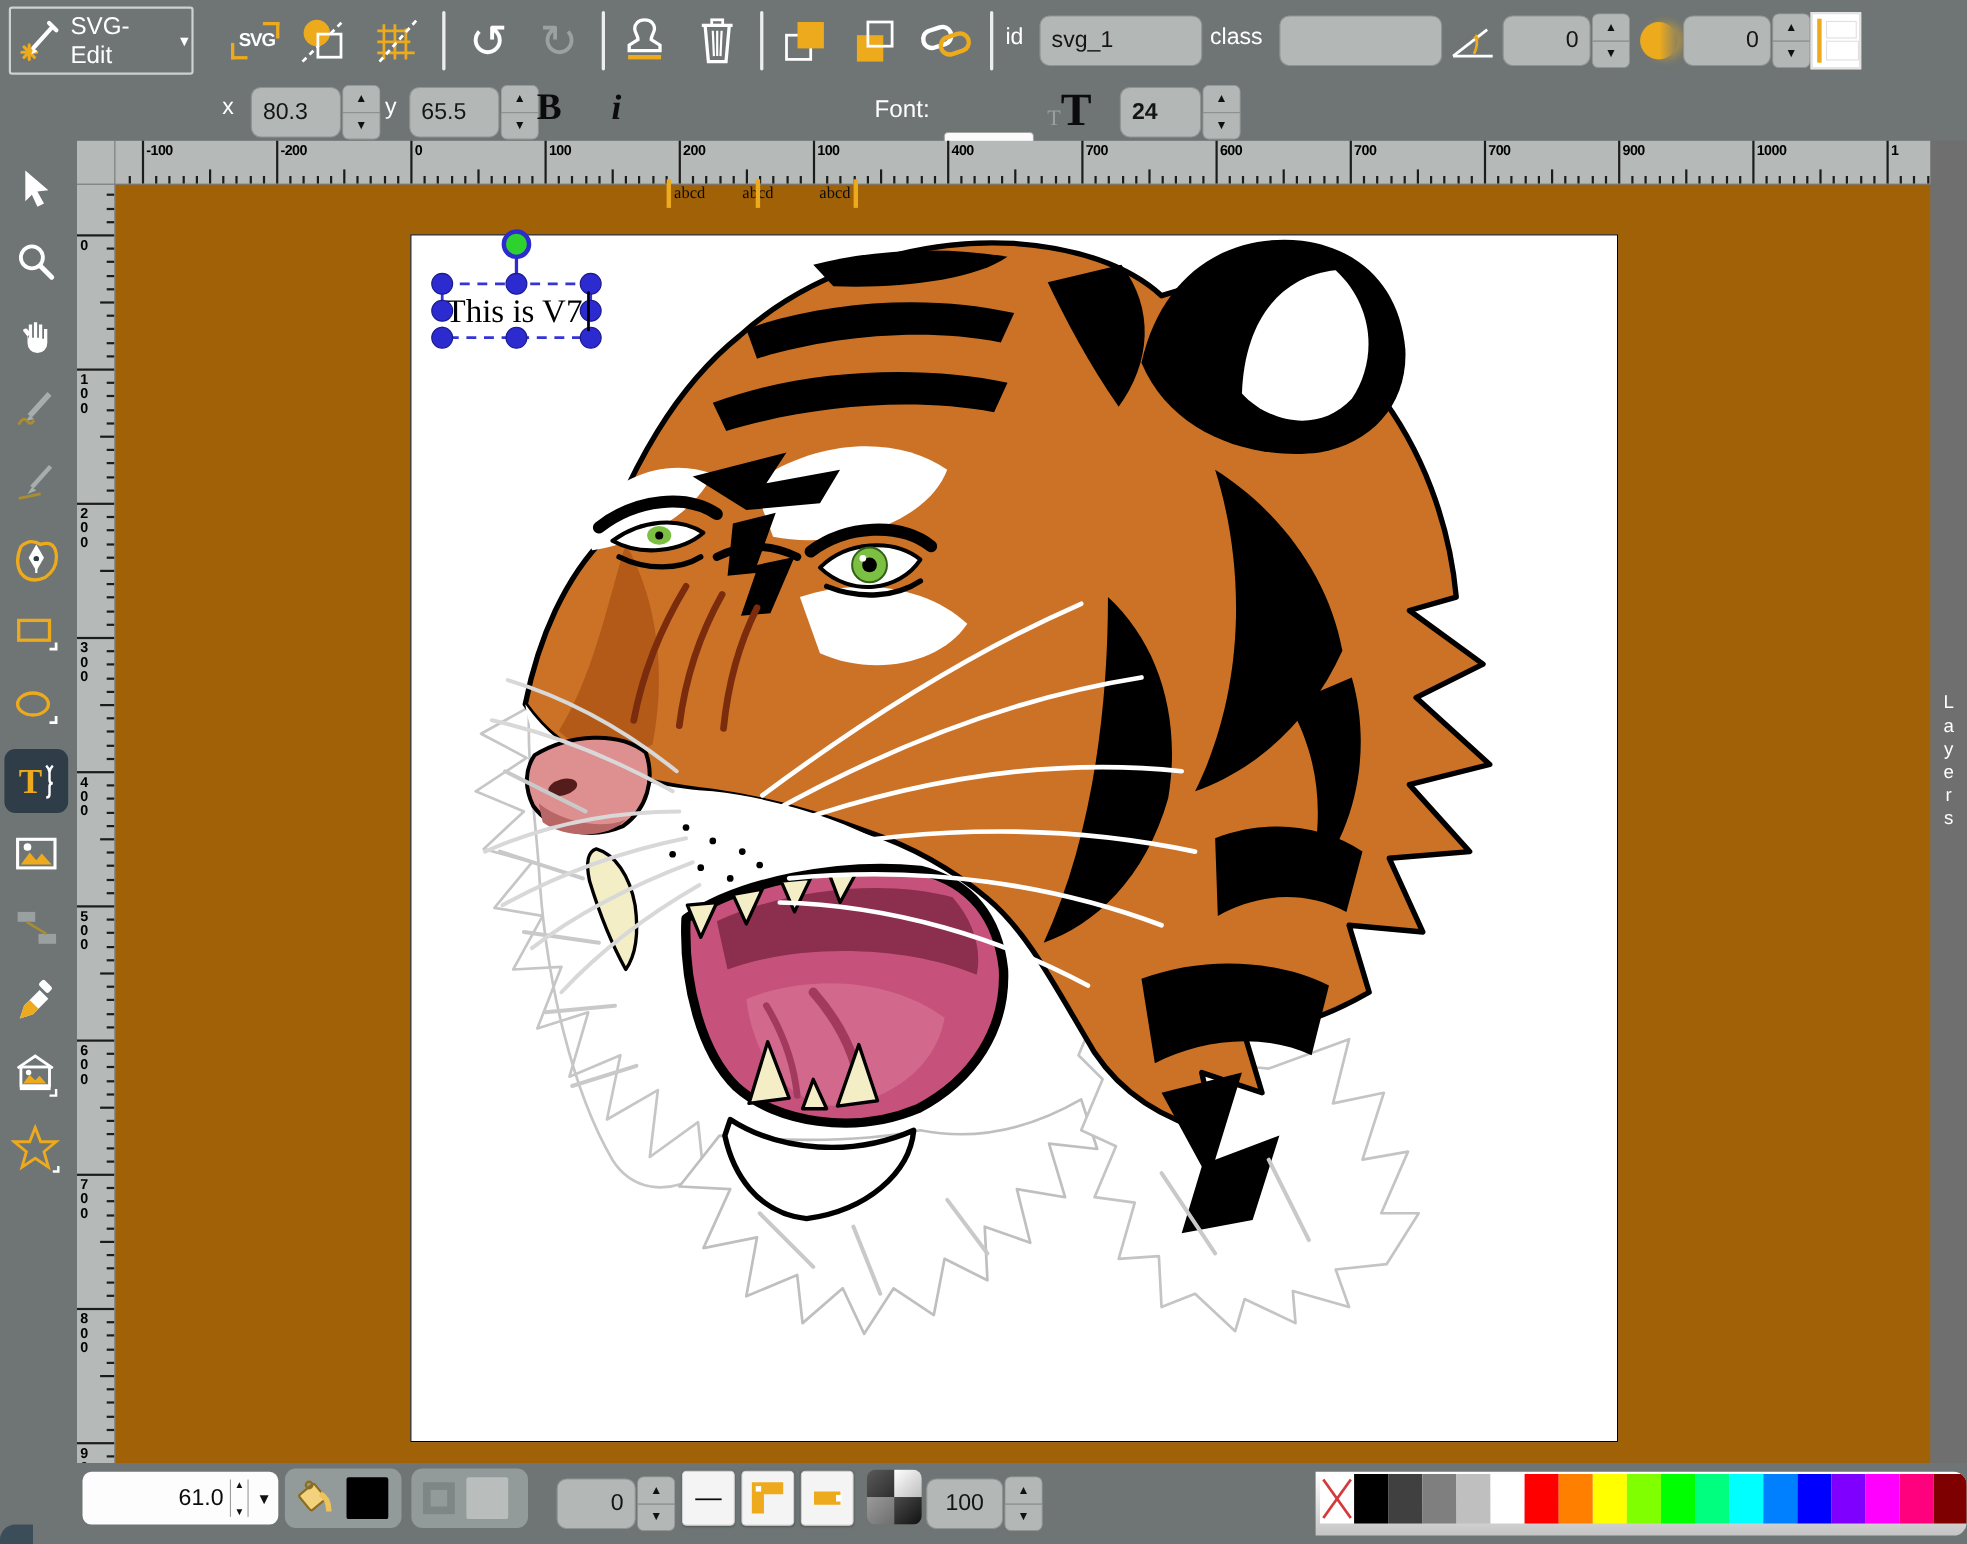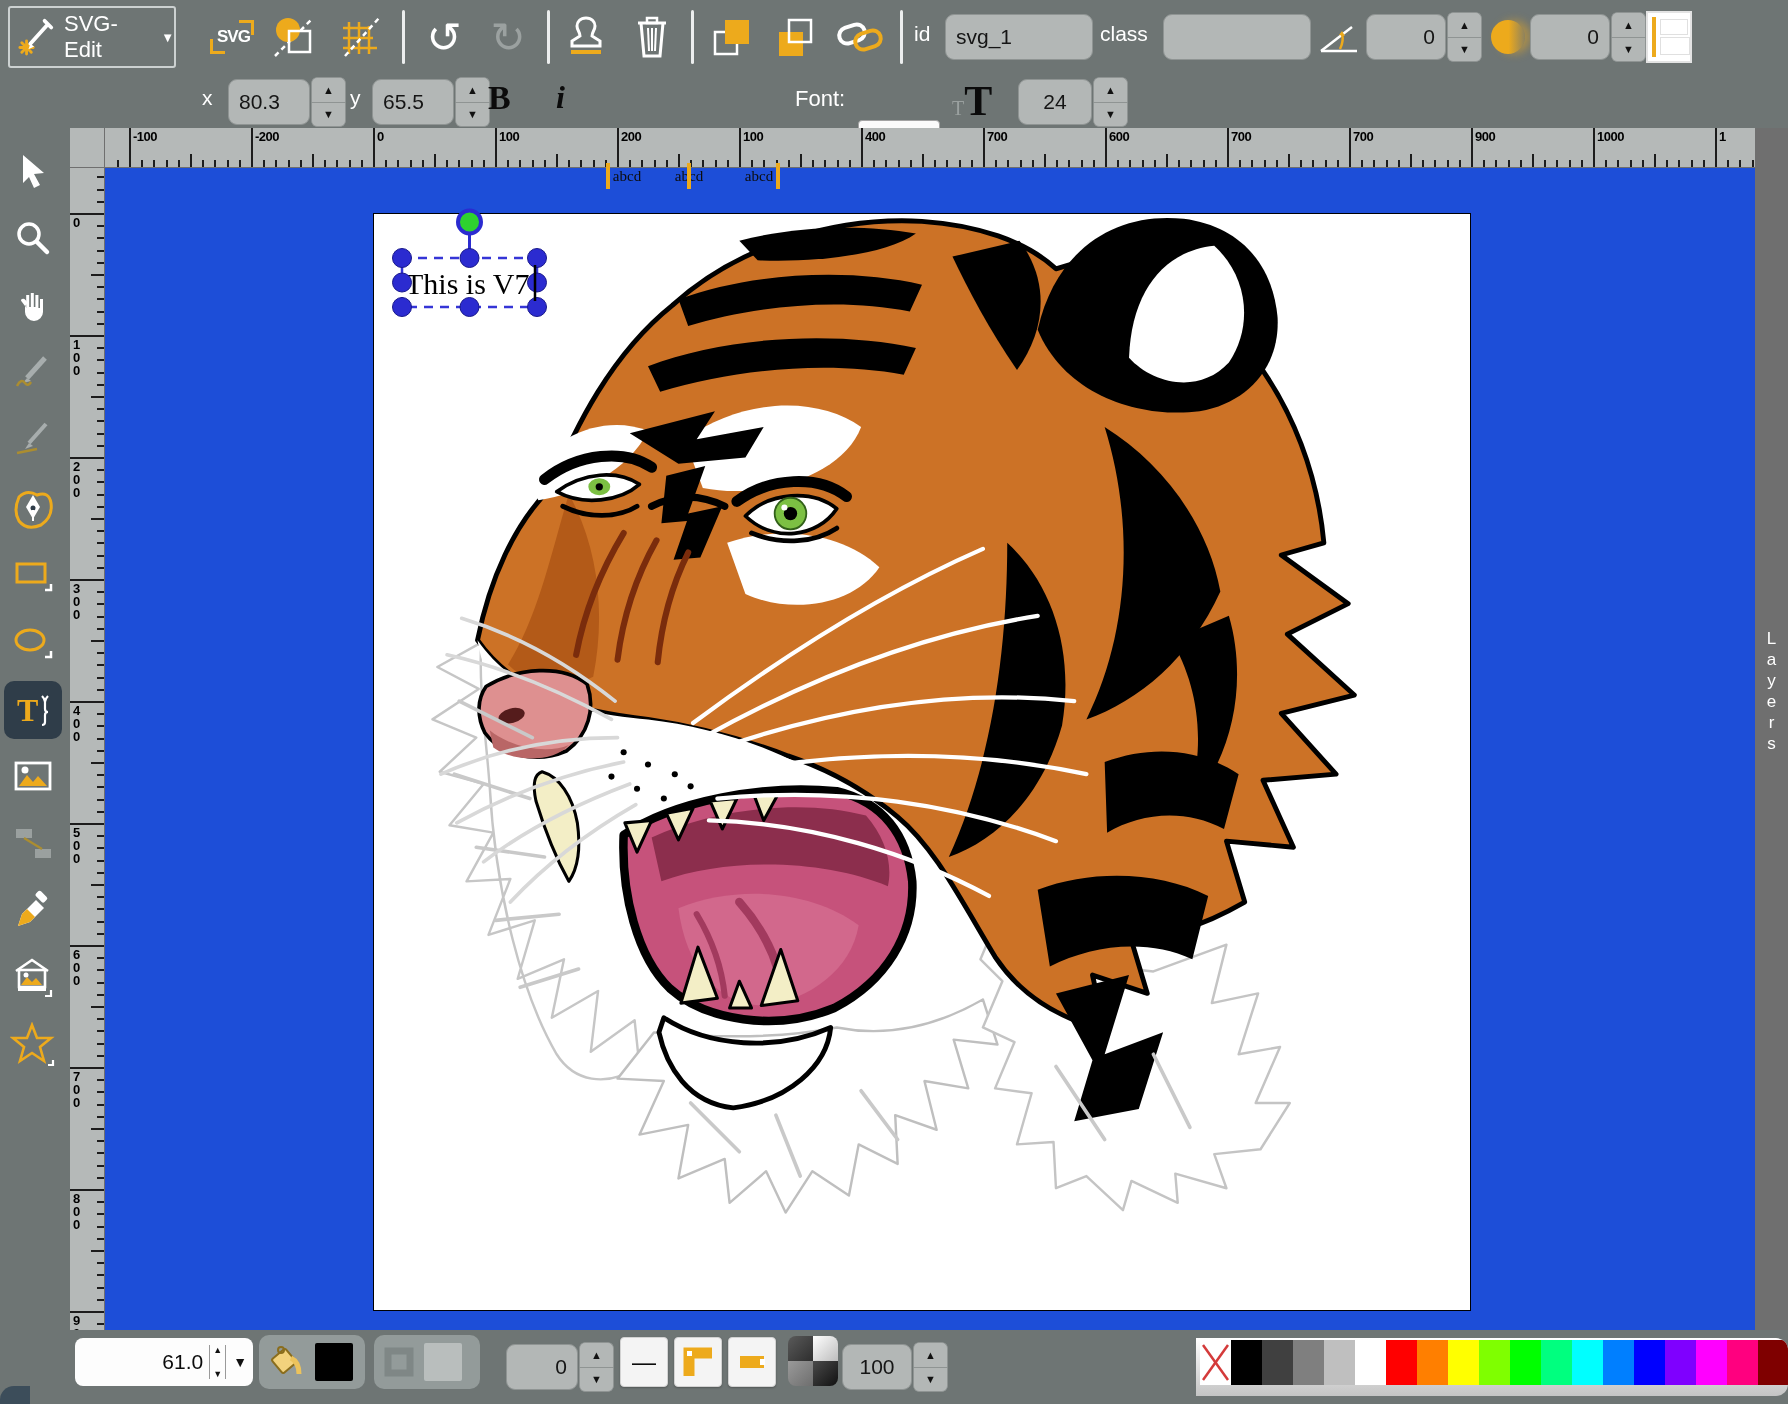--- a/index.html
+++ b/index.html
@@ -47,21 +47,21 @@
   #ruler-top{position:absolute;left:105px;top:128px;width:1650px;height:40px;background:#b5b9b8;overflow:hidden;
              border-bottom:1px solid #6f6f6f;box-sizing:border-box;}
   #ruler-left{position:absolute;left:70px;top:168px;width:35px;height:1162px;background:#b5b9b8;overflow:hidden;
               border-right:1px solid #6f6f6f;box-sizing:border-box;}
   .tick-v{position:absolute;bottom:0;width:2px;background:#1c1c1c;}
   .tick-h{position:absolute;right:0;height:2px;background:#1c1c1c;}
   .rlabel{position:absolute;top:1px;color:#000;font-size:13px;font-weight:700;letter-spacing:-0.5px;}
   .rlabel-v{position:absolute;left:3px;color:#000;font-size:13px;font-weight:700;white-space:pre-line;line-height:13px;}
 
   
-  #workspace{position:absolute;left:105px;top:168px;width:1650px;height:1162px;background:#1d4ed8;overflow:hidden;}
+  #workspace{position:absolute;left:105px;top:168px;width:1650px;height:1162px;background:#a16207;overflow:hidden;}
   #canvas{position:absolute;left:268px;top:45px;width:1098px;height:1098px;background:#fff;border:1px solid #000;box-sizing:border-box;}
   #canvas-text{position:absolute;left:300px;top:99px;font-family:"Liberation Serif",serif;font-size:30px;color:#000;white-space:nowrap;}
   #selection-overlay{position:absolute;left:0;top:0;pointer-events:none;}
 
   
   #layers-tab{position:absolute;left:1755px;top:128px;width:33px;height:1202px;background:#6f6f6f;cursor:pointer;}
   #layers-label{position:absolute;left:0;top:500px;width:33px;text-align:center;color:#fff;font-size:17px;line-height:21px;white-space:pre-line;}
 
   
   #bbar{position:absolute;left:0;top:1330px;width:1788px;height:74px;background:#6e7574;}
@@ -252,21 +252,21 @@
       <div class="anchor-bar" style="right:4px;"></div>
       <span class="sample">abcd</span>
     </div>
 
     <span class="tb-label" style="left:795px;top:11px;font-size:22px;">Font:</span>
     <div class="white-btn" style="left:858px;top:5px;width:80px;height:42px;font-size:22px;">Serif</div>
 
     <div style="position:absolute;left:952px;top:2px;cursor:default;">
       <span style="font-family:'Liberation Serif',serif;font-size:20px;color:#9aa09f;">T</span><span style="font-family:'Liberation Serif',serif;font-size:42px;font-weight:700;color:#0b0b0b;">T</span>
     </div>
-    <input class="tb-input" style="left: 1018px; top: 4px; width: 74px; text-align: center;" readonly="" value="24">
+    <input class="tb-input" style="left: 1018px; top: 4px; width: 74px; text-align: left; font-weight: bold;" readonly="" value="24">
     <div class="spin" style="left:1093px;top:2px;">
       <div class="sc">▲</div>
       <div class="sc">▼</div>
     </div>
   </div>
 
   <div id="sidebar">
     <div class="tool" style="top:14px">
       <svg width="40" height="40" viewBox="0 0 40 40">
         <path d="M10,4 L31,22 L21,23 L27,34 L21,37 L16,26 L10,32 Z" fill="#fff"></path>

